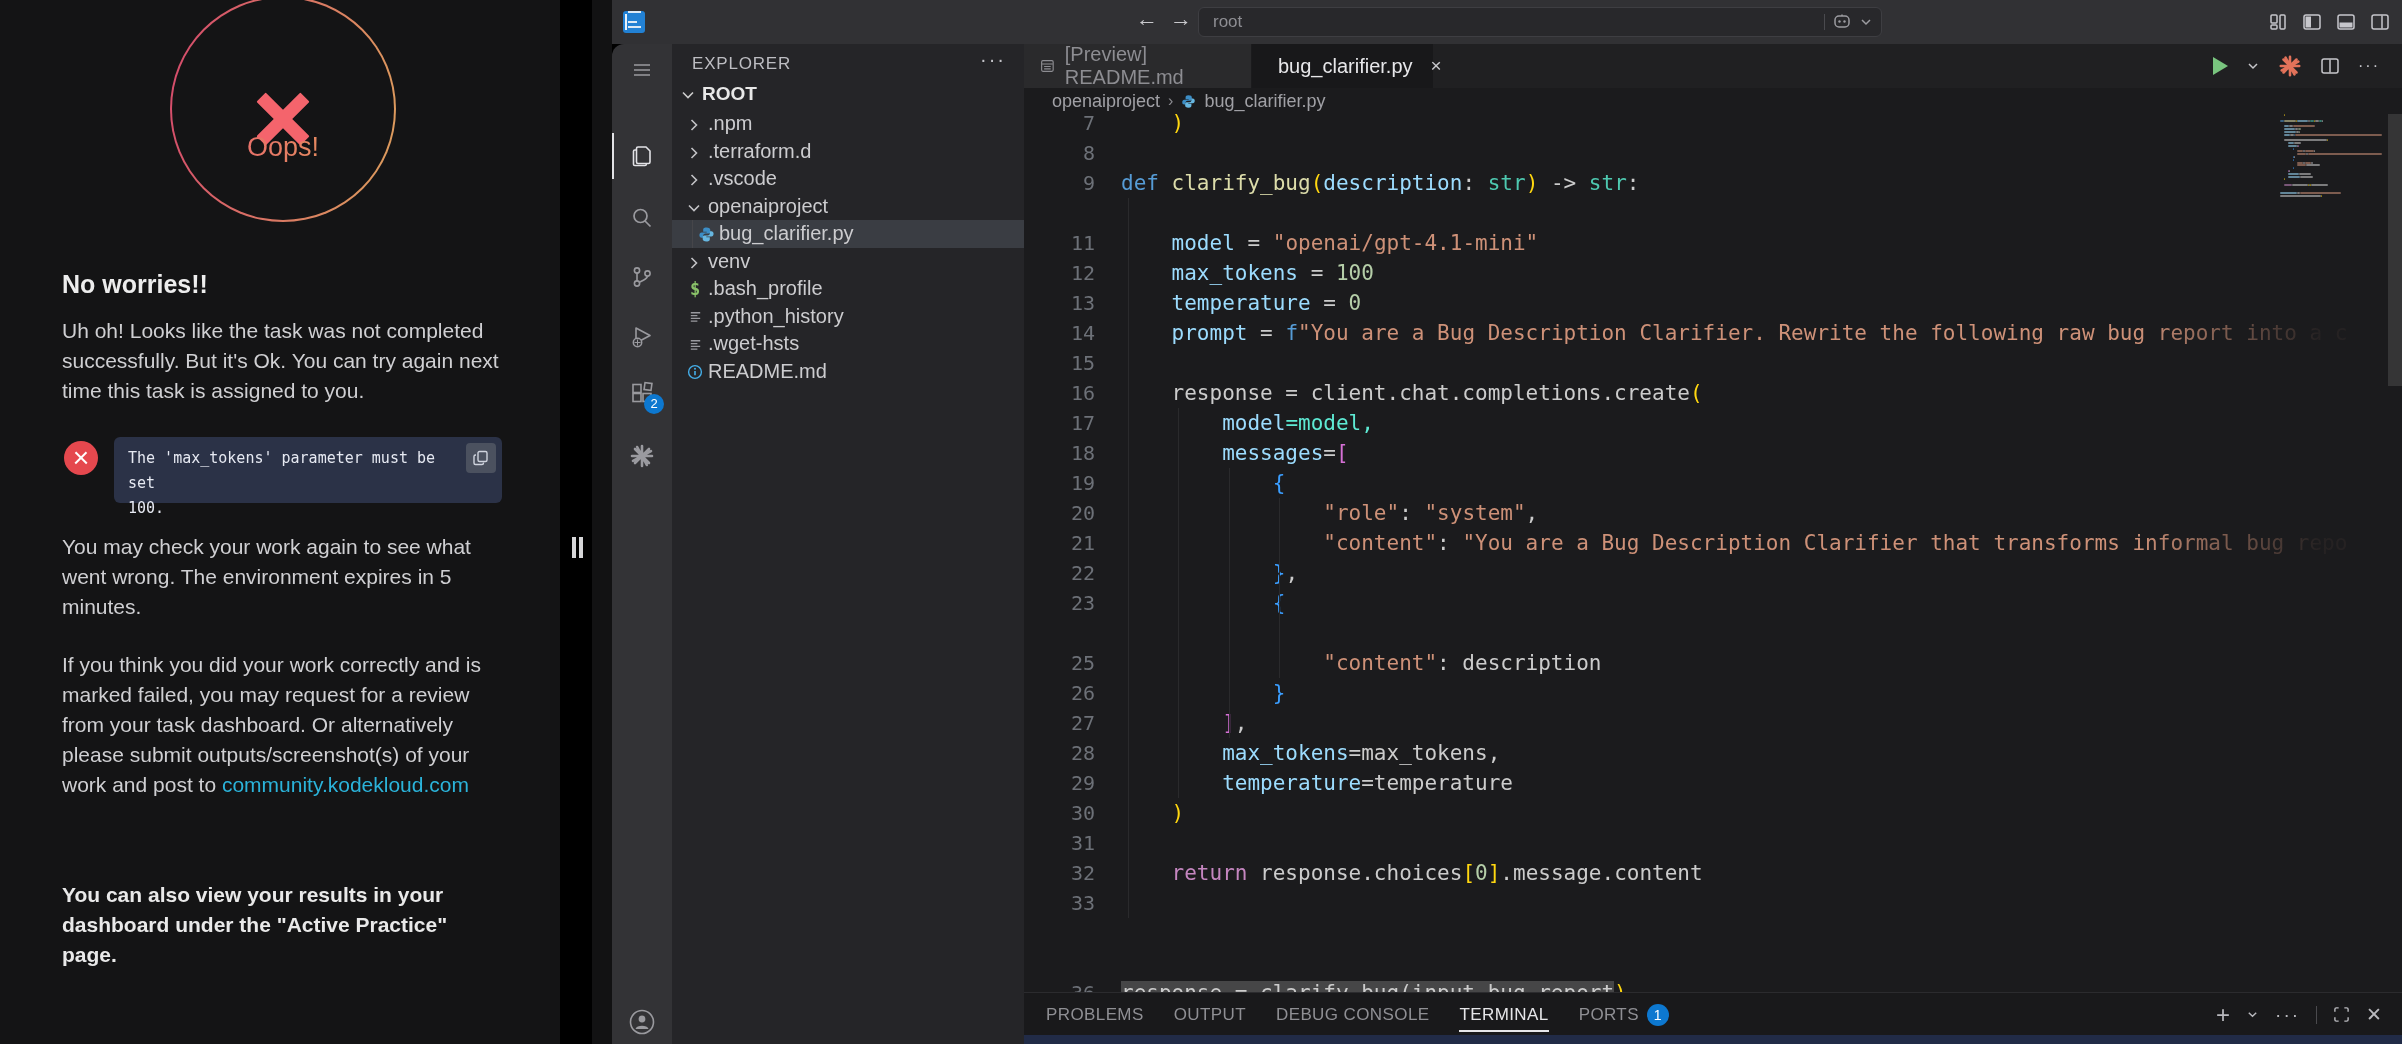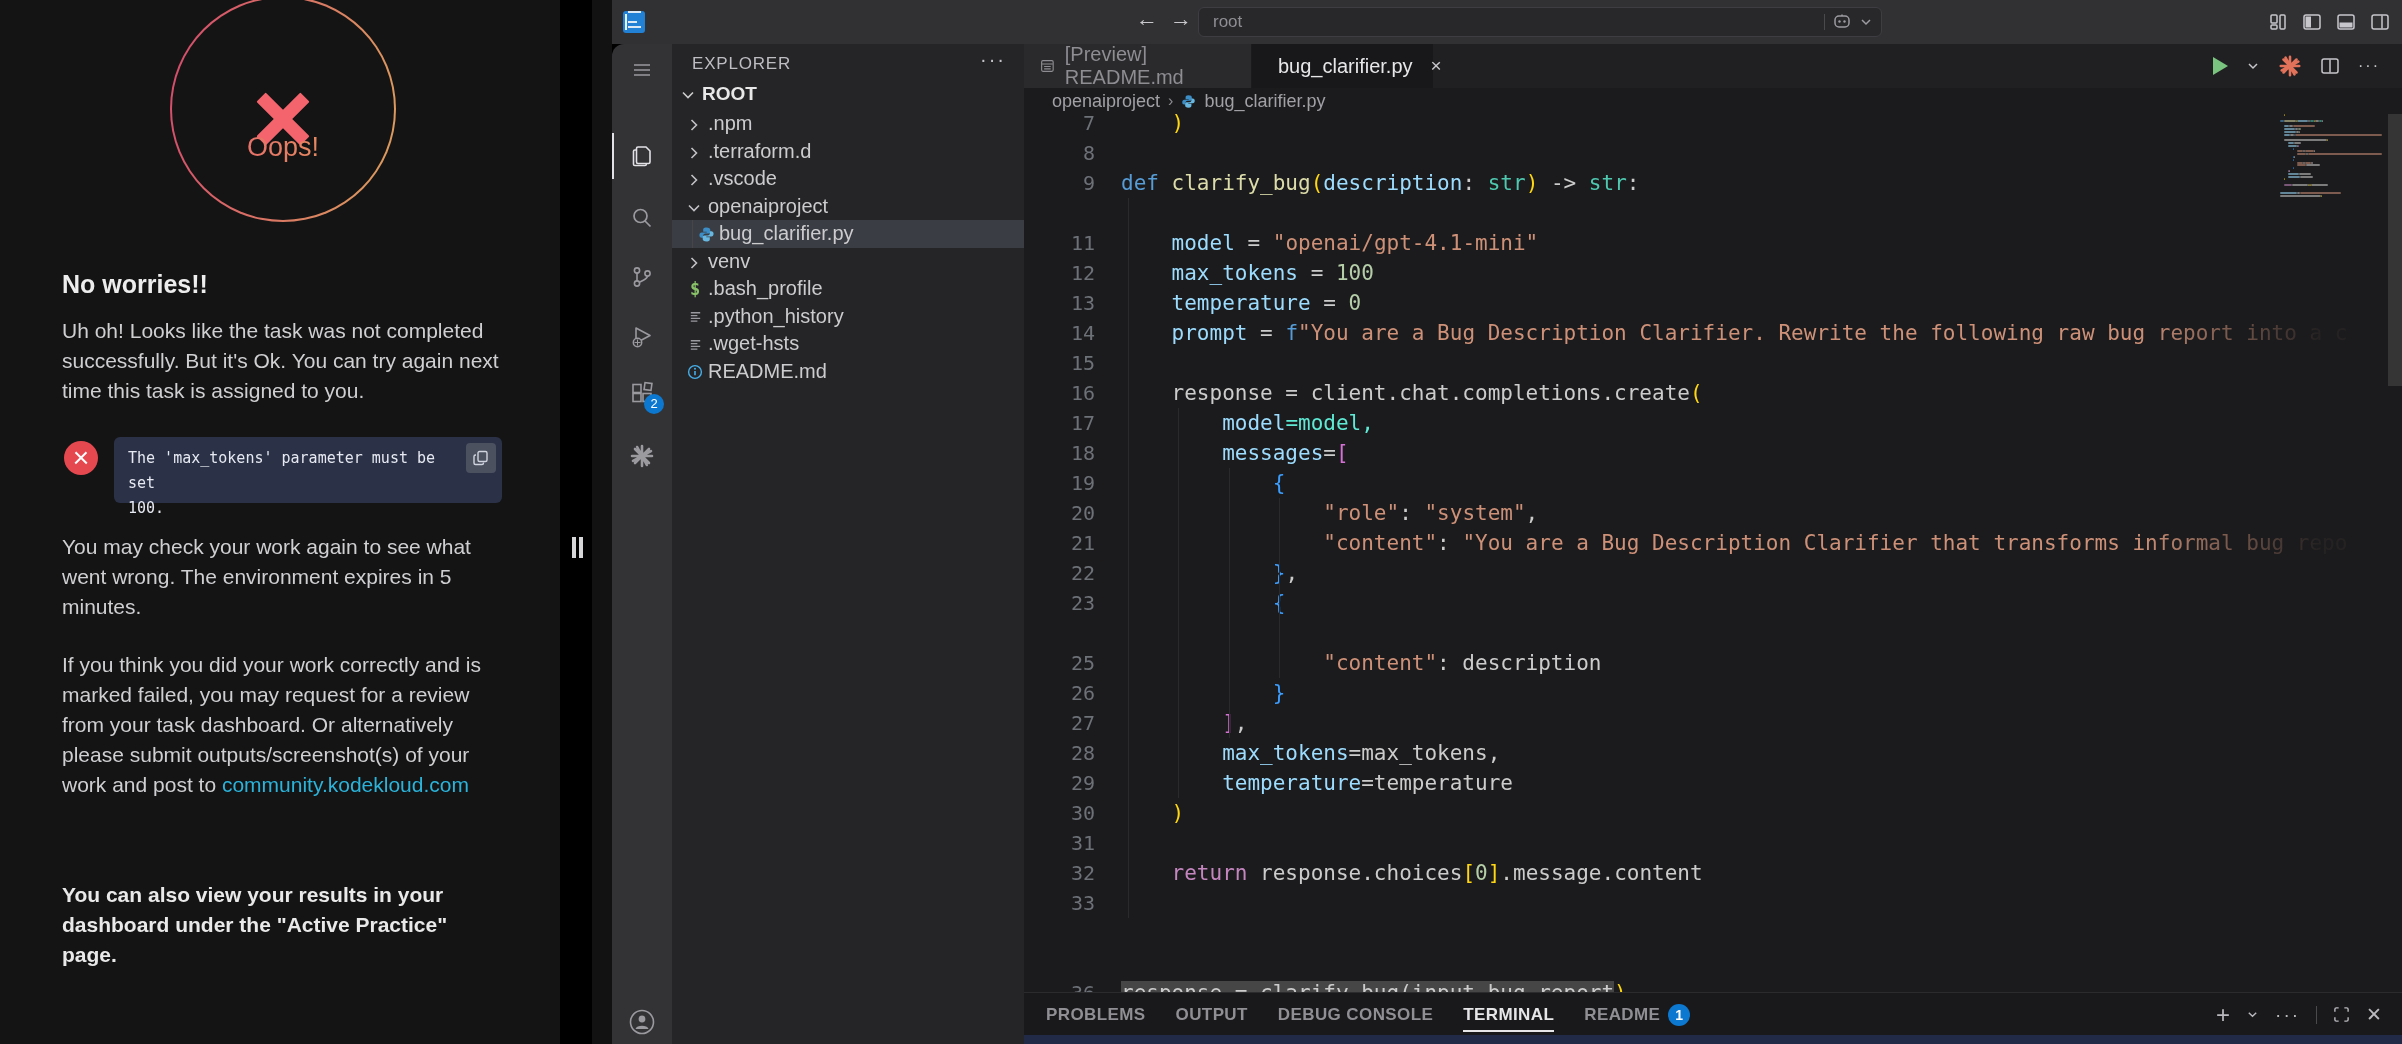--- a/index.html
+++ b/index.html
@@ -114,21 +114,21 @@
                   background:linear-gradient(90deg, rgba(27,27,29,0), rgba(27,27,29,.94) 72%); }
   .minimap { position:absolute; top:0; right:16px; width:106px; height:96px; overflow:hidden; }
   .mm-row { position:relative; height:2.8px; white-space:nowrap; }
   .mm-tok { display:inline-block; height:2px; vertical-align:top; opacity:.55; border-radius:1px; }
   .sb-thumb { position:absolute; right:0; top:0; width:14px; height:272px; background:rgba(121,121,121,.28); }
 
   .panel { position:absolute; left:0; right:0; bottom:0; height:52px; background:#19191b;
            border-top:1px solid #2b2b2e; }
   .panel-tabs { position:absolute; left:22px; top:0; height:43px; display:flex; gap:30px;
                 align-items:center; font-size:17px; letter-spacing:.4px; color:#8f8f94; }
-  .ptab { position:relative; height:43px; display:flex; align-items:center; gap:8px;font-weight:bold; }
+  .ptab { position:relative; height:43px; display:flex; align-items:center; gap:8px; }
   .ptab.active { color:#e6e6e9; }
   .ptab.active:after { content:""; position:absolute; left:0; right:0; bottom:4px; height:2px; background:#e6e6e9; }
   .ptab .badge { min-width:22px; height:22px; border-radius:11px; background:#0d78d0; color:#fff;
                  font-size:14px; line-height:22px; text-align:center; }
   .panel-actions { position:absolute; right:20px; top:0; height:43px; display:flex; gap:16px;
                    align-items:center; color:#b9b9be; font-size:19px; }
   .pa-sep { width:1px; height:18px; background:#4a4a4e; }
   .navy-strip { position:absolute; left:0; right:0; bottom:0; height:9px; background:#212b47; }
 </style>
 </head>
@@ -490,21 +490,21 @@
             <div class="ptab">
               <span>OUTPUT</span>
             </div>
             <div class="ptab">
               <span>DEBUG CONSOLE</span>
             </div>
             <div class="ptab active">
               <span>TERMINAL</span>
             </div>
             <div class="ptab">
-              <span>README</span>
+              <span>PORTS</span>
               <span class="badge">1</span>
             </div>
           </div>
         <div class="panel-actions">
           <span style="font-size:24px;">+</span>
           <svg width="13" height="13" viewBox="0 0 14 14">
             <path d="M3 5 L7 9 L11 5" fill="none" stroke="#b9b9be" stroke-width="1.5"></path>
           </svg>
           <span style="letter-spacing:2px;">···</span>
           <span class="pa-sep"></span>

